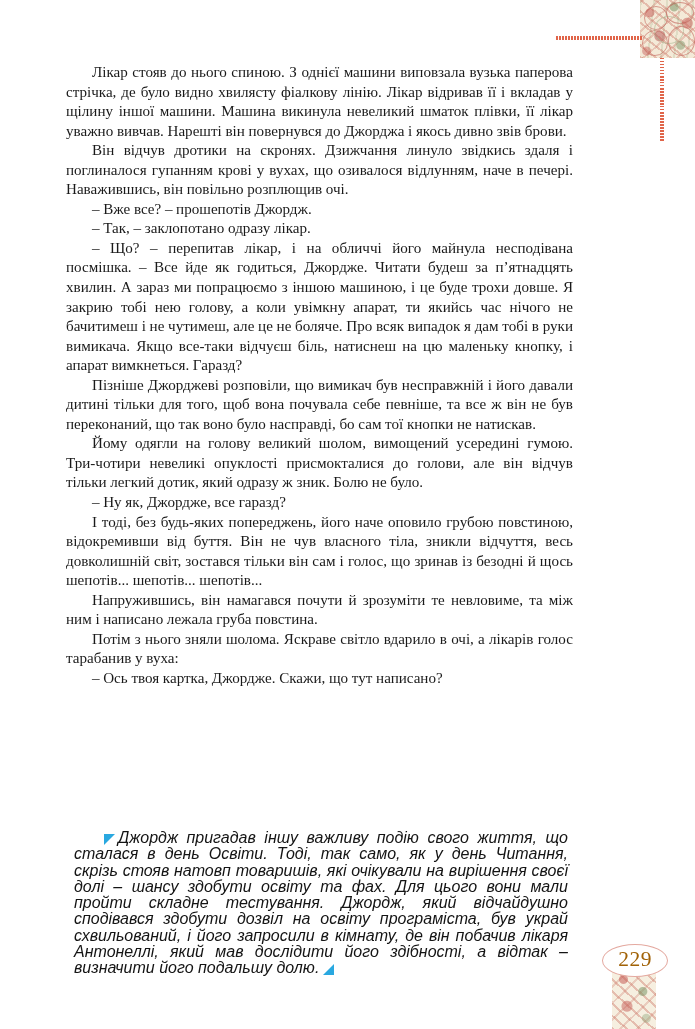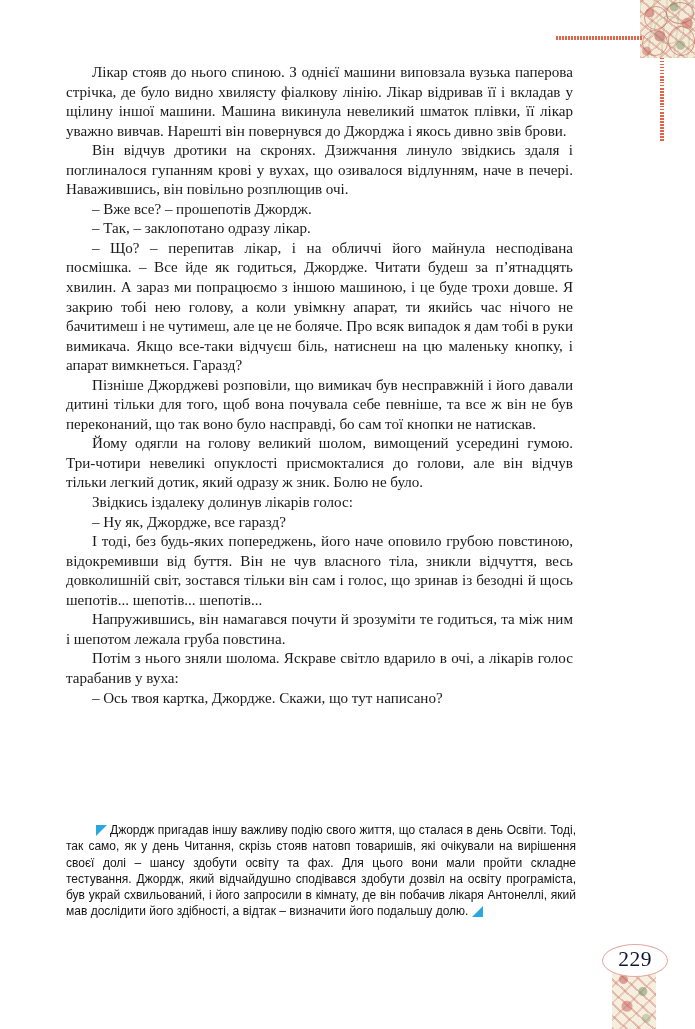--- a/index.html
+++ b/index.html
@@ -86,27 +86,28 @@
   }
 
   
   #summary-block {
     position: absolute;
     left: 66px;
     top: 822px;
     width: 510px;
   }
   #summary-para {
-    margin: 0;
+    margin: 8px;
     font-family: "Liberation Sans", "DejaVu Sans", sans-serif;
-    font-size: 12px;
+    font-size: 16px;
     line-height: 16.3px;
     text-align: justify;
     text-indent: 30px;
     color: #141414;
+    font-style: italic;
   }
   .tri {
     display: inline-block;
     width: 0;
     height: 0;
     vertical-align: -1px;
   }
   .tri-start {
     border-top: 11px solid #29a8e0;
     border-right: 11px solid transparent;
@@ -139,21 +140,21 @@
     background: #ffffff;
     z-index: 3;
     display: flex;
     align-items: center;
     justify-content: center;
   }
   #page-number-text {
     font-family: "Liberation Serif", "DejaVu Serif", serif;
     font-size: 21.5px;
     letter-spacing: .5px;
-    color: #0f172a;
+    color: #a16207;
     line-height: 1;
     padding-bottom: 1px;
   }
   #ornament-bottom {
     position: absolute;
     left: 18px;
     top: 18px;
     width: 44px;
     height: 67px;
     overflow: hidden;
@@ -195,24 +196,23 @@
 <div id="rule-vertical"></div>
 
 <div id="text-column">
   <p class="body-para">Лікар стояв до нього спиною. З однієї машини виповзала вузька паперова стрічка, де було видно хвилясту фіалкову лінію. Лікар відривав її і вкладав у щілину іншої машини. Машина викинула невеликий шматок плівки, її лікар уважно вивчав. Нарешті він повернувся до Джорджа і якось дивно звів брови.</p>
   <p class="body-para">Він відчув дротики на скронях. Дзижчання линуло звідкись здаля і поглиналося гупанням крові у вухах, що озивалося відлунням, наче в печері. Наважившись, він повільно розплющив очі.</p>
   <p class="body-para">– Вже все? – прошепотів Джордж.</p>
   <p class="body-para">– Так, – заклопотано одразу лікар.</p>
   <p class="body-para">– Що? – перепитав лікар, і на обличчі його майнула несподівана посмішка. – Все йде як годиться, Джордже. Читати будеш за п’ятнадцять хвилин. А зараз ми попрацюємо з іншою машиною, і це буде трохи довше. Я закрию тобі нею голову, а коли увімкну апарат, ти якийсь час нічого не бачитимеш і не чутимеш, але це не боляче. Про всяк випадок я дам тобі в руки вимикача. Якщо все-таки відчуєш біль, натиснеш на цю маленьку кнопку, і апарат вимкнеться. Гаразд?</p>
   <p class="body-para">Пізніше Джорджеві розповіли, що вимикач був несправжній і його давали дитині тільки для того, щоб вона почувала себе певніше, та все ж він не був переконаний, що так воно було насправді, бо сам тої кнопки не натискав.</p>
   <p class="body-para">Йому одягли на голову великий шолом, вимощений усередині гумою. Три-чотири невеликі опуклості присмокталися до голови, але він відчув тільки легкий дотик, який одразу ж зник. Болю не було.</p>
-  <p class="body-para">Звідкись іздалеку долинув лікарів голос:</p>
   <p class="body-para">– Ну як, Джордже, все гаразд?</p>
   <p class="body-para">І тоді, без будь-яких попереджень, його наче оповило грубою повстиною, відокремивши від буття. Він не чув власного тіла, зникли відчуття, весь довколишній світ, зостався тільки він сам і голос, що зринав із безодні й щось шепотів... шепотів... шепотів...</p>
-  <p class="body-para">Напружившись, він намагався почути й зрозуміти те годиться, та між ним і шепотом лежала груба повстина.</p>
+  <p class="body-para">Напружившись, він намагався почути й зрозуміти те невловиме, та між ним і написано лежала груба повстина.</p>
   <p class="body-para">Потім з нього зняли шолома. Яскраве світло вдарило в очі, а лікарів голос тарабанив у вуха:</p>
   <p class="body-para">– Ось твоя картка, Джордже. Скажи, що тут написано?</p>
 </div>
 
 <div id="summary-block">
   <p id="summary-para">
     <span class="tri tri-start"></span><span>Джордж пригадав іншу важливу подію свого життя, що сталася в день Освіти. Тоді, так само, як у день Читання, скрізь стояв натовп товаришів, які очікували на вирішення своєї долі – шансу здобути освіту та фах. Для цього вони мали пройти складне тестування. Джордж, який відчайдушно сподівався здобути дозвіл на освіту програміста, був украй схвильований, і його запросили в кімнату, де він побачив лікаря Антонеллі, який мав дослідити його здібності, а відтак – визначити його подальшу долю.</span><span class="tri tri-end"></span>
   </p>
 </div>
 

